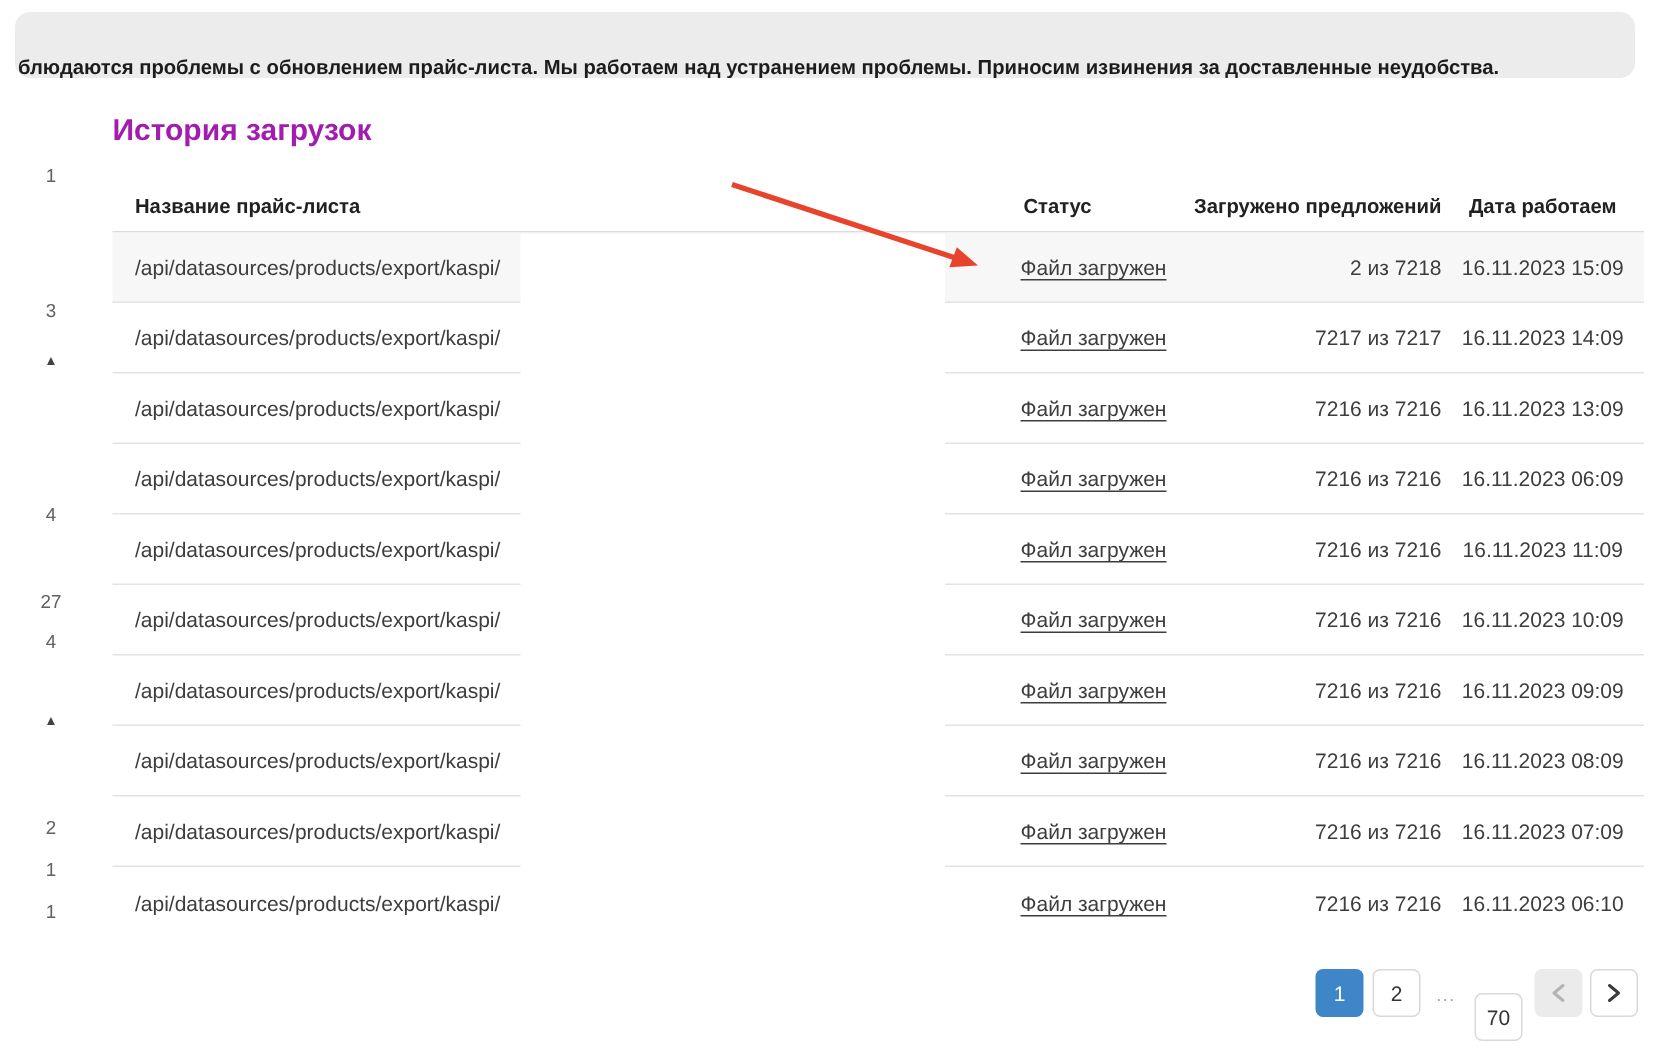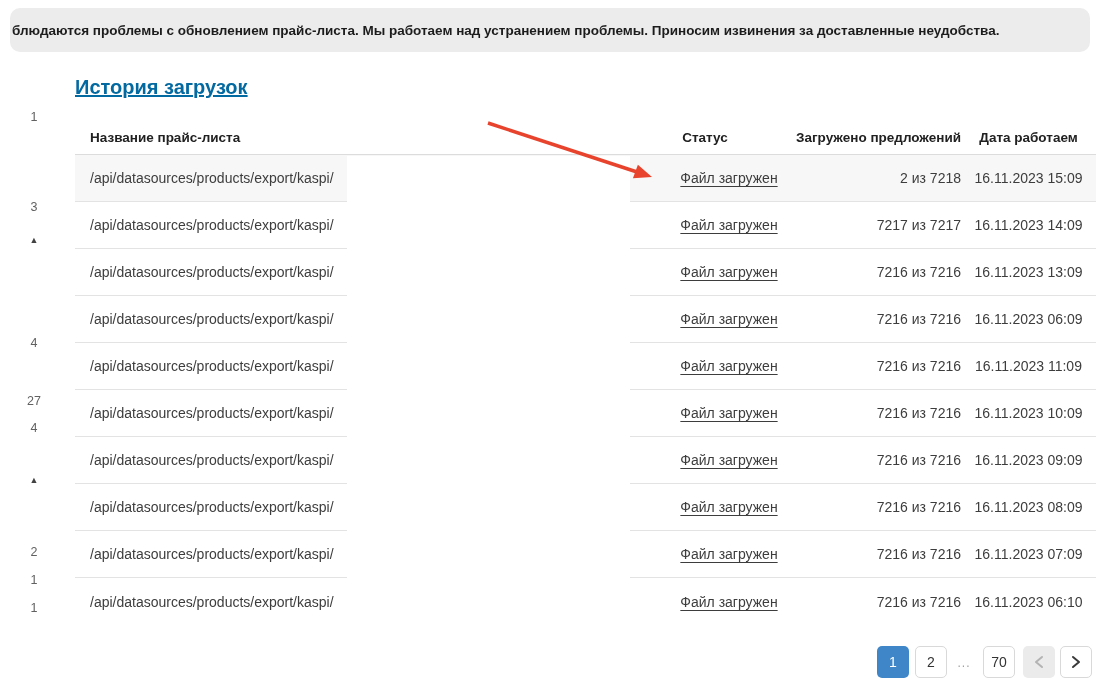--- a/index.html
+++ b/index.html
@@ -15,39 +15,39 @@
     background:#ffffff;
     font-family:"Liberation Sans", sans-serif;
     overflow:hidden;
     color:#3d3d3d;
   }
   
   .banner{
     position:absolute;left:10px;top:8px;width:1080px;height:44px;
     background:var(--banner-bg);
     border-radius:10px;
-    display:flex;align-items:center;
+    display:flex;align-items:flex-end;
     padding-left:2px;
     font-size:13.5px;font-weight:bold;color:#1c1c1c;
     white-space:nowrap;overflow:hidden;
   }
   
   .rail-item{
     position:absolute;left:13px;width:42px;
     text-align:center;
     font-size:12.5px;color:#616161;line-height:18px;
   }
   .rail-caret{font-size:9px;color:#424242;}
   .ri-0{top:108px;} .ri-1{top:198px;} .ri-2{top:231px;}
   .ri-3{top:334px;} .ri-4{top:392px;} .ri-5{top:419px;}
   .ri-6{top:471px;} .ri-7{top:543px;} .ri-8{top:571px;} .ri-9{top:599px;}
   
   .page-title{
     position:absolute;left:75px;top:76px;
-    font-size:20px;font-weight:bold;color:#0369a1;text-decoration:underline;
+    font-size:20px;font-weight:bold;color:#a21caf;
   }
   
   .table{
     position:absolute;left:75px;top:122px;width:1021px;
   }
   .thead{
     display:flex;height:33px;align-items:flex-end;
     border-bottom:1px solid #dcdcdc;
     padding-bottom:9px;
     font-size:13.5px;font-weight:bold;color:#212121;
@@ -81,21 +81,21 @@
     background:#ffffff;border:1px solid #d9d9d9;color:#333333;
   }
   .pg-active{left:877px;background:var(--accent-blue);border:none;color:#ffffff;}
   .pg-2{left:915px;}
   .pg-dots{
     position:absolute;left:950px;top:646px;width:28px;height:32px;
     display:flex;align-items:flex-end;justify-content:center;
     padding-bottom:8px;color:#9e9e9e;font-size:12px;letter-spacing:1px;
     cursor:default;
   }
-  .pg-70{left:983px;}
+  .pg-70{left:983px;margin-top:16px;}
   .pg-prev{left:1023px;background:#ebebeb;border:none;cursor:default;}
   .pg-next{left:1060px;}
 </style>
 </head>
 <body>
 
 <div class="banner">
   <span>блюдаются проблемы с обновлением прайс-листа. Мы работаем над устранением проблемы. Приносим извинения за доставленные неудобства.</span>
 </div>
 

